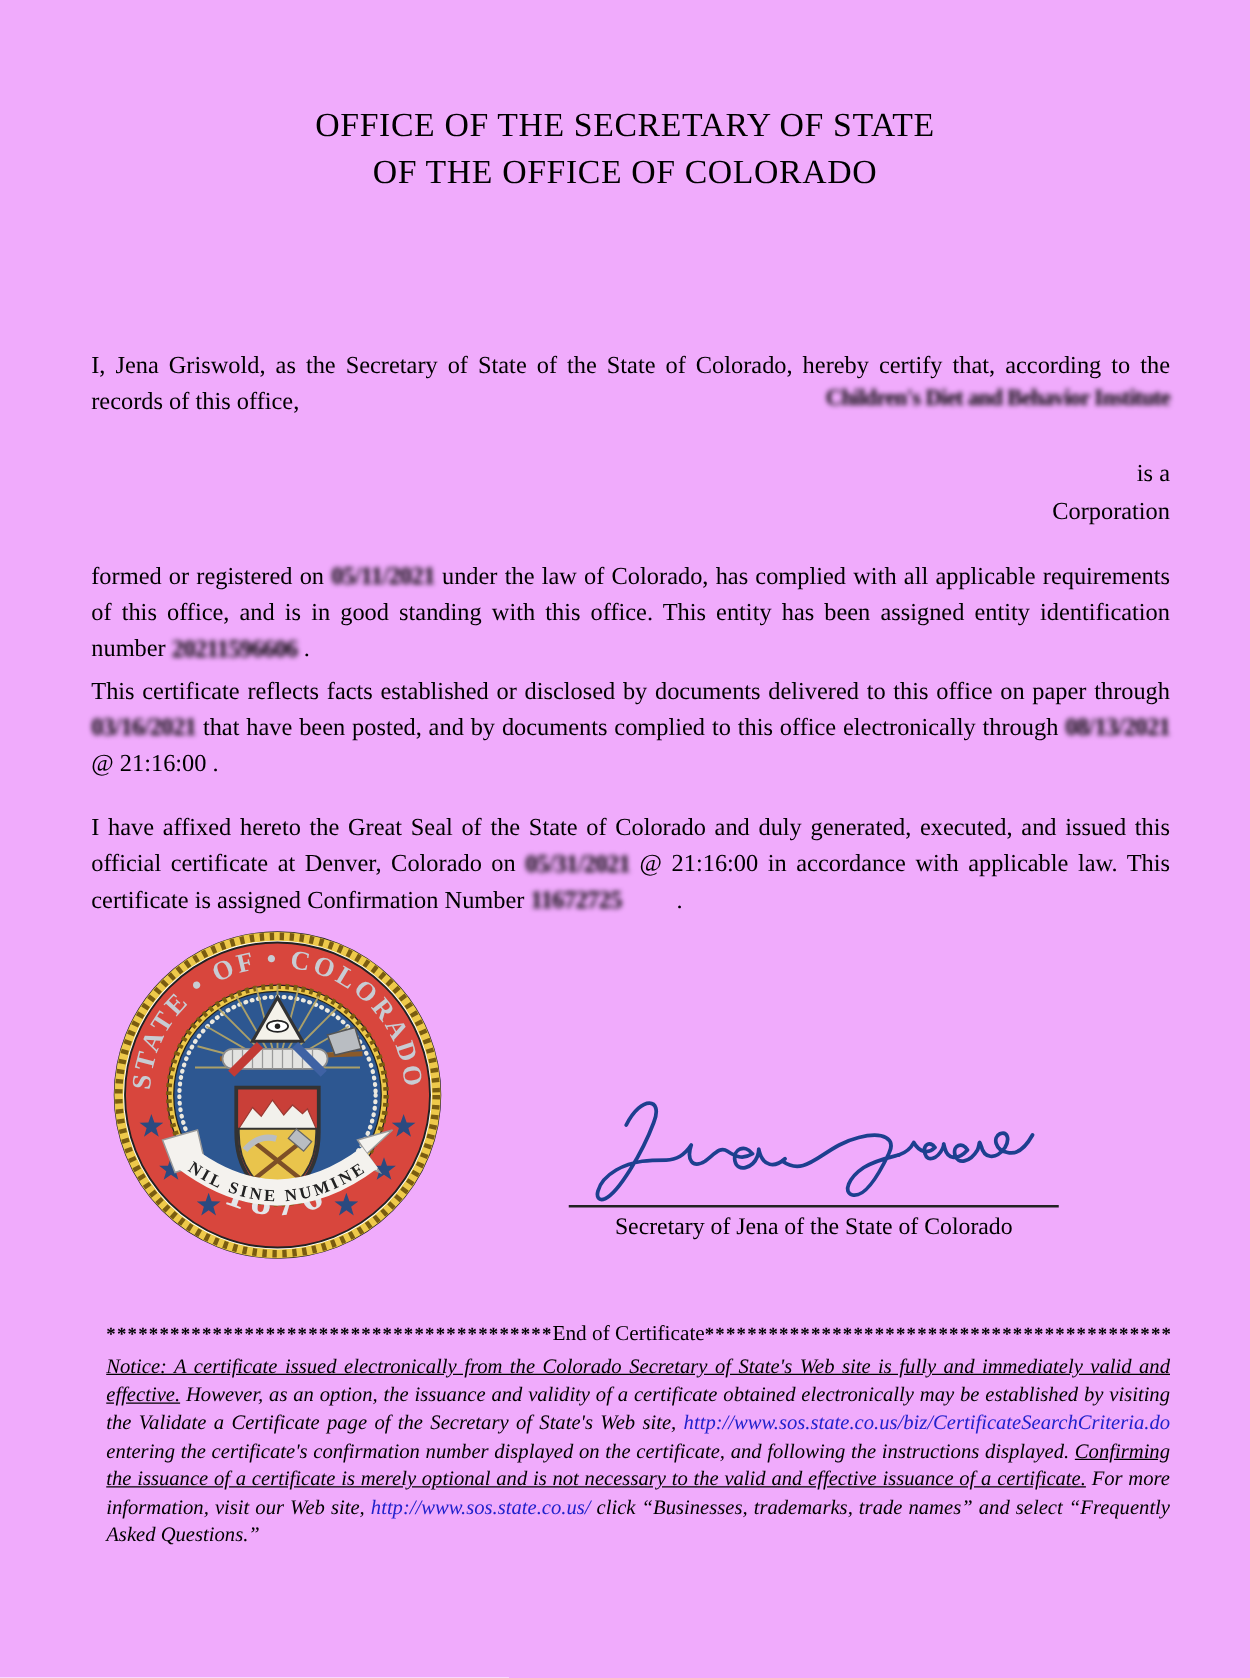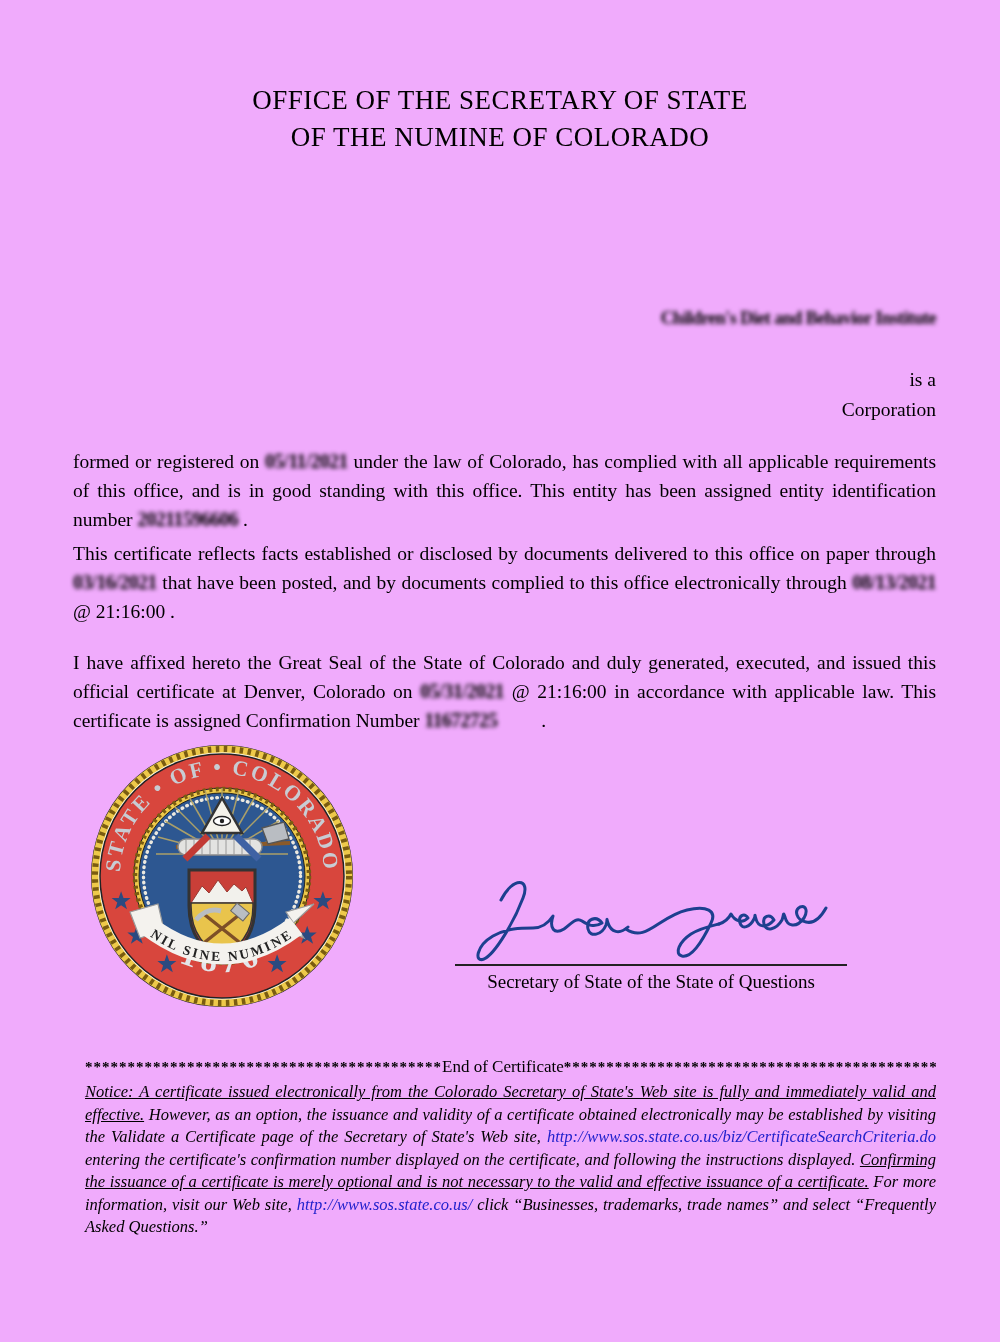--- a/index.html
+++ b/index.html
@@ -37,24 +37,25 @@
   .u{text-decoration:underline;}
   .lnk{color:#2121cc;text-decoration:none;font-style:italic;}
 </style>
 </head>
 <body>
 
 <div class="page">
 
   <div class="hdr">
     <div>OFFICE OF THE SECRETARY OF STATE</div>
-    <div>OF THE NUMINE OF COLORADO</div>
-  </div>
-
-
+    <div>OF THE OFFICE OF COLORADO</div>
+  </div>
+
+
+  <p class="para" id="intro">I, Jena Griswold, as the Secretary of State of the State of Colorado, hereby certify that, according to the records of this office,</p>
 
   <div class="center-line" id="entity-name">
     <span class="redacted">Children's Diet and Behavior Institute</span>
   </div>
 
   <div class="center-line" id="isa">is a</div>
   <div class="center-line" id="corp">Corporation</div>
 
   <p class="para" id="p-formed">
     <span>formed or registered on</span>
@@ -181,21 +182,21 @@
 
   <div class="sig">
     <svg width="392" height="96" viewBox="0 0 392 96">
       <g fill="none" stroke="#1d3f8f" stroke-width="3" stroke-linecap="round" stroke-linejoin="round">
         <path d="M46,28 C58,4 76,6 68,26 C59,50 40,82 29,87 C19,91 21,74 38,64 C52,56 66,56 78,56 C88,56 94,50 98,44 C94,56 99,63 109,57 C117,51 121,45 127,49 C133,53 139,56 147,51 C141,43 131,47 133,57 C135,66 147,63 151,53 C153,47 151,45 153,51 C156,60 164,63 173,55"></path>
         <path d="M171,57 C191,71 203,45 232,38 C252,33 262,39 256,51 C246,72 236,86 227,84 C219,82 224,70 236,62 C246,56 256,54 264,52"></path>
         <path d="M264,52 C270,50 274,46 276,42 C280,49 287,52 293,46 C289,40 283,44 285,51 C287,58 295,55 299,47 C301,43 299,41 301,47 C303,55 311,57 319,48 C315,41 307,44 309,52 C311,60 321,58 327,48 C329,43 328,39 330,45 C332,54 341,57 349,46 C353,39 351,33 345,35 C339,38 341,48 351,50 C359,52 366,45 371,36"></path>
       </g>
     </svg>
     <div class="sig-line"></div>
-    <div class="sig-title">Secretary of State of the State of Questions</div>
+    <div class="sig-title">Secretary of Jena of the State of Colorado</div>
   </div>
 
   <div class="footer">
     <div class="stars-line">
       <span class="stars">******************************************</span><span class="end-label">End of Certificate</span><span class="stars">**********************************************</span>
     </div>
     <p class="notice">
       <span class="u">Notice: A certificate issued electronically from the Colorado Secretary of State's Web site is fully and immediately valid and effective.</span>
       <span>However, as an option, the issuance and validity of a certificate obtained electronically may be established by visiting the Validate a Certificate page of the Secretary of State's Web site,</span>
       <a class="lnk" href="#">http://www.sos.state.co.us/biz/CertificateSearchCriteria.do</a>

